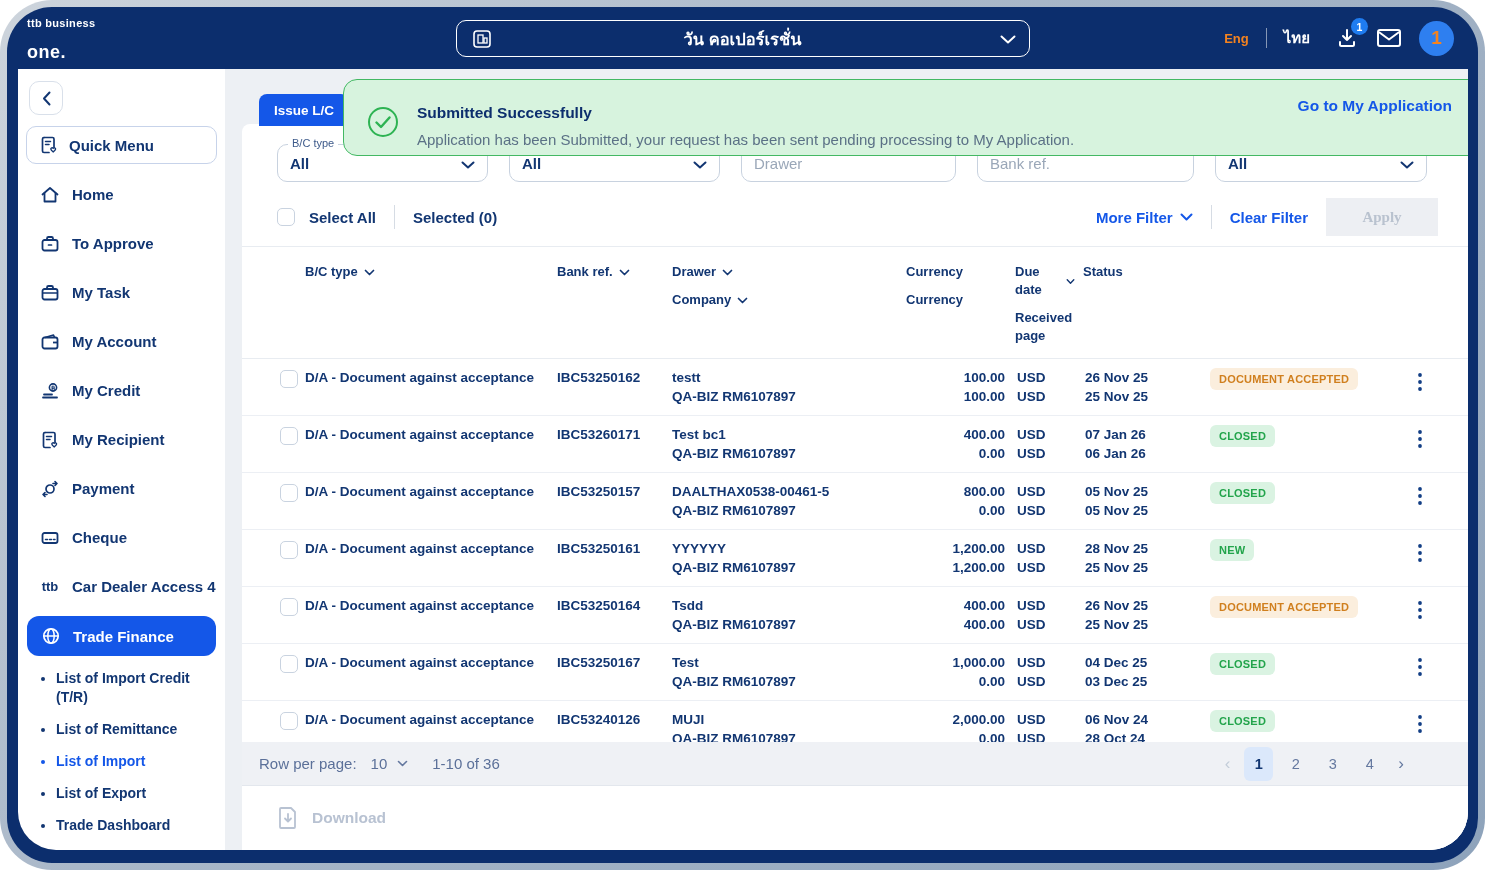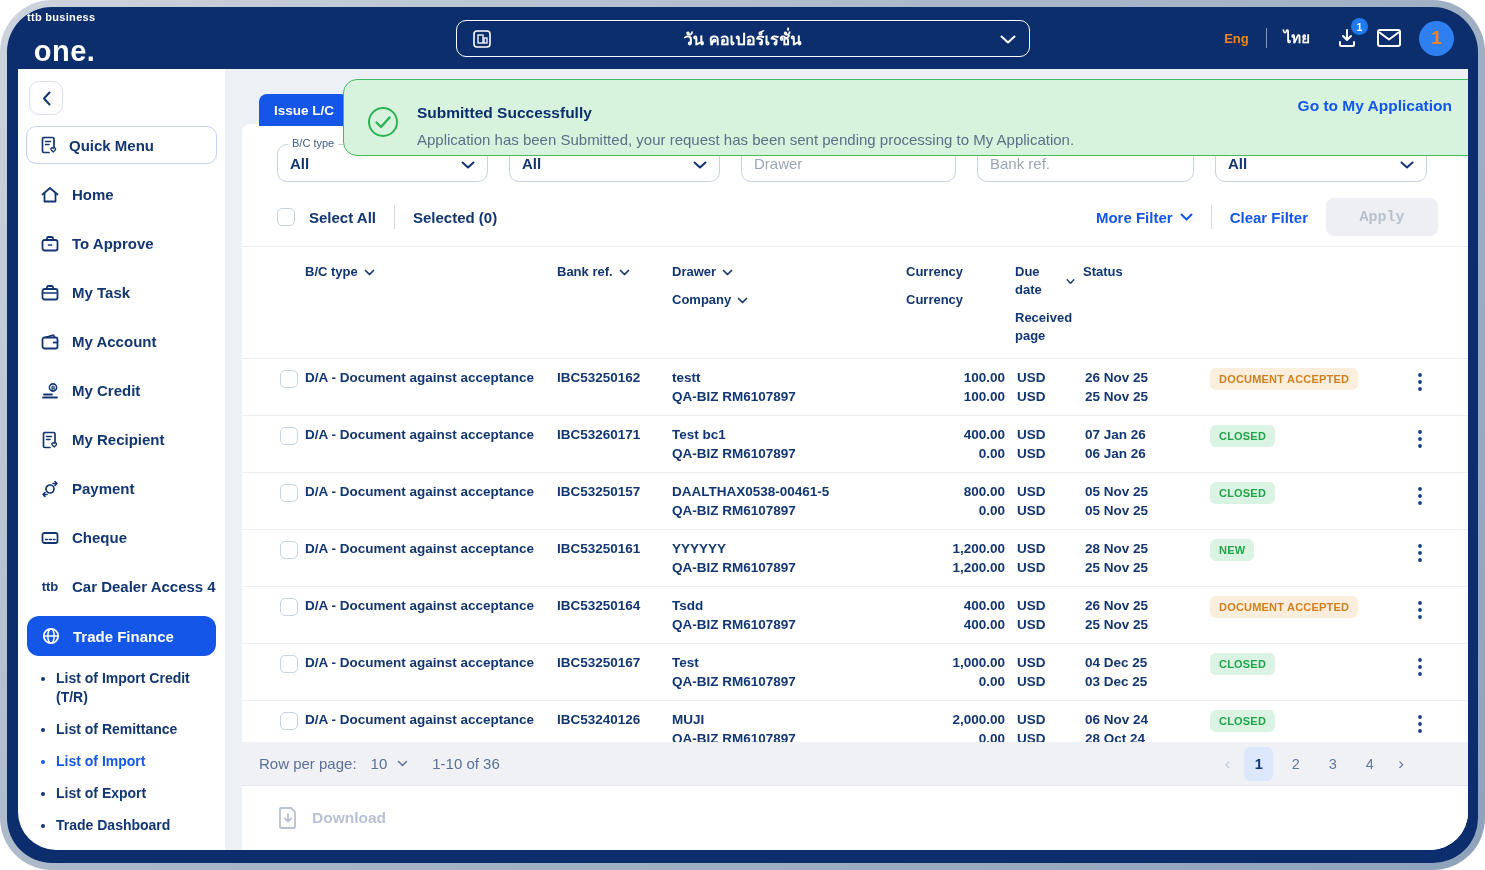--- a/index.html
+++ b/index.html
@@ -7,21 +7,21 @@
 
   .frame { width:1485px; height:870px; border-radius:52px; padding:7px;
            background:linear-gradient(135deg,#cdd4dc 0%,#aab8c9 40%,#8ea3bb 100%); }
   .app { width:100%; height:100%; border-radius:45px; background:#0c2e6d; overflow:hidden;
          display:flex; flex-direction:column; }
 
   
   .topbar { height:62px; flex:0 0 62px; display:flex; align-items:center; padding:0 24px 0 20px; position:relative; color:#fff; }
   .brand { line-height:1; margin-top:2px; }
   .brand-top { font-size:11px; font-weight:700; letter-spacing:.3px; }
-  .brand-main { font-size:29px; font-weight:800; letter-spacing:.5px; margin-top:14px;text-align:right; }
+  .brand-main { font-size:18px; font-weight:800; letter-spacing:.5px; margin-top:14px; }
   .company-select { position:absolute; left:50%; transform:translateX(-50%); top:13px; width:574px; height:37px;
     border:1.5px solid #fff; border-radius:10px; background:#0c2e6d; display:flex; align-items:center; padding:0 13px; cursor:pointer; }
   .company-select .cname { position:absolute; left:0; right:0; text-align:center; font-size:16.5px; font-weight:600; color:#fff; }
   .company-select .chev { margin-left:auto; }
   .topbar-right { margin-left:auto; display:flex; align-items:center; gap:17px; }
   .lang-en { color:#f5831f; font-weight:700; font-size:13px; cursor:pointer; }
   .lang-div { width:1px; height:20px; background:rgba(255,255,255,.5); }
   .lang-th { color:#fff; font-weight:600; font-size:15px; cursor:pointer; }
   .icon-btn { position:relative; display:flex; align-items:center; justify-content:center; cursor:pointer; }
   .badge-blue { position:absolute; top:-8px; right:-9px; min-width:17px; height:17px; border-radius:9px; background:#1f7cf0;
@@ -77,22 +77,22 @@
   input.field { font-weight:400; cursor:text; }
   input.field::placeholder { color:#9aa7b8; font-size:15px; }
 
   
   .toolbar-row { display:flex; align-items:center; margin-top:16px; padding:0 30px 0 35px; height:38px; }
   .checkbox { width:18px; height:18px; border:1.5px solid #c9d3e0; border-radius:5px; background:#fff; cursor:pointer; flex:0 0 18px; }
   .tb-label { font-weight:700; font-size:15px; color:#123672; margin-left:14px; }
   .v-div { width:1px; height:24px; background:#d6dce4; margin:0 18px; }
   .tb-right { margin-left:auto; display:flex; align-items:center; }
   .link-blue { color:#1457e8; font-weight:700; font-size:15px; cursor:pointer; display:flex; align-items:center; gap:7px; }
-  .apply-btn { width:112px; height:38px; border:none; border-radius:8px; background:#edeff3; color:#b9c2cf; font-weight:700;
-    font-size:15px; margin-left:18px; cursor:pointer; font-family:Liberation Mono, monospace; }
+  .apply-btn { width:112px; height:38px; border:none; border-radius:0; background:#edeff3; color:#b9c2cf; font-weight:700;
+    font-size:15px; margin-left:18px; cursor:pointer; font-family:Liberation Serif, serif; }
 
   
   .table-wrap { margin-top:10px; border-top:1px solid #e8ecf1; height:497px; overflow:hidden; }
   .tgrid { display:grid; grid-template-columns:63px 252px 108px 229px 111px 70px 127px 170px 1fr; align-items:start; }
   .thead { padding:11px 0 13px; border-bottom:1px solid #e8ecf1; }
   .th { font-size:13px; font-weight:700; color:#123672; display:flex; align-items:center; gap:6px; line-height:18px; margin-top:5px; }
   .th.second { margin-top:10px; }
   .trow { height:57px; border-bottom:1px solid #eceff4; padding-top:9px; }
   .cell .l1, .cell .l2 { font-size:13.5px; font-weight:600; color:#123672; line-height:19px; }
   .c-check { display:flex; justify-content:flex-end; padding-right:7px; padding-top:2px; }

